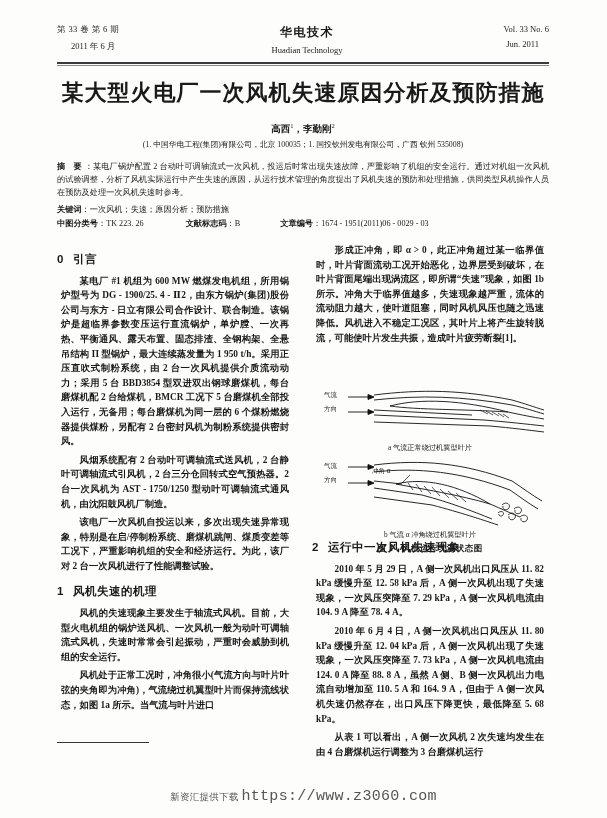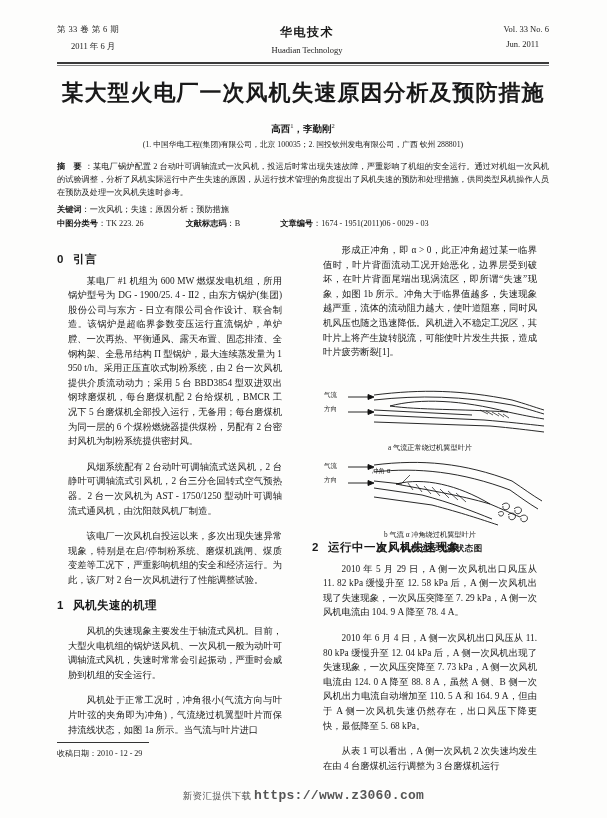--- a/index.html
+++ b/index.html
@@ -93,21 +93,21 @@
   .col-left{left:57px;}
   .col-right{left:312px;}
   .sec-head{
     font-family:"Liberation Sans","DejaVu Sans",sans-serif;
     font-weight:bold;
     font-size:11.5px;
     margin:11px 0 7px 0;
     letter-spacing:.5px;
   }
   .sec-head .num{margin-right:9px;}
-  .col p{margin:11px;text-indent:2em;}
+  .col p{margin:4px;text-indent:2em;font-weight:bold;}
   .col p.first{margin-top:0;}
 
   
   .footnote-rule{
     position:absolute;left:57px;top:742px;width:92px;height:1px;background:#333;
   }
   .footnote{
     position:absolute;left:57px;top:748px;width:236px;
     font-size:8px;
   }
@@ -129,21 +129,21 @@
     position:absolute;font-size:6.5px;line-height:8px;
     font-family:"Liberation Sans","DejaVu Sans",sans-serif;
   }
 
   
   .watermark{
     position:absolute;left:0;top:788px;width:607px;
     text-align:center;font-size:9.5px;color:#555;
     letter-spacing:.3px;
   }
-  .watermark .url{font-family:"Liberation Mono","DejaVu Sans Mono",monospace;font-size:13px;font-weight:bold;}
+  .watermark .url{font-family:"Liberation Mono","DejaVu Sans Mono",monospace;font-size:15px;}
 </style>
 </head>
 <body>
 
 <div class="page">
 
   <div class="journal-header">
     <div class="hdr-left">
       <span class="l1">第 33 卷  第 6 期</span>
       <span class="l2">2011 年 6 月</span>
@@ -157,21 +157,21 @@
       <span class="l2">Jun. 2011</span>
     </div>
   </div>
   <div class="rule"></div>
   <div class="rule thin"></div>
 
   <div class="title">某大型火电厂一次风机失速原因分析及预防措施</div>
   <div class="authors">
     <span>高西<sup>1</sup>，李勤刚<sup>2</sup></span>
   </div>
-  <div class="affil">(1. 中国华电工程(集团)有限公司，北京  100035；2. 国投钦州发电有限公司，广西 钦州  288801)</div>
+  <div class="affil">(1. 中国华电工程(集团)有限公司，北京  100035；1. 国投钦州发电有限公司，广西 钦州  535008)</div>
 
   <div class="abstract">
     <span class="lbl">摘  要</span><span>：某电厂锅炉配置 2 台动叶可调轴流式一次风机，投运后时常出现失速故障，严重影响了机组的安全运行。通过对机组一次风机的试验调整，分析了风机实际运行中产生失速的原因，从运行技术管理的角度提出了风机失速的预防和处理措施，供同类型风机操作人员在预防及处理一次风机失速时参考。</span>
   </div>
   <div class="meta-line" id="kw">
     <span class="lbl">关键词</span><span>：一次风机；失速；原因分析；预防措施</span>
   </div>
   <div class="meta-line" id="cls">
     <span class="seg"><span class="lbl">中图分类号</span><span>：TK 223. 26</span></span><span class="seg seg2"><span class="lbl">文献标志码</span><span>：B</span></span><span class="seg seg3"><span class="lbl">文章编号</span><span>：1674 - 1951(2011)06 - 0029 - 03</span></span>
   </div>
@@ -185,23 +185,20 @@
     <p>该电厂一次风机自投运以来，多次出现失速异常现象，特别是在启/停制粉系统、磨煤机跳闸、煤质变差等工况下，严重影响机组的安全和经济运行。为此，该厂对 2 台一次风机进行了性能调整试验。</p>
 
     <div class="sec-head">
       <span class="num">1</span><span>风机失速的机理</span>
     </div>
     <p>风机的失速现象主要发生于轴流式风机。目前，大型火电机组的锅炉送风机、一次风机一般为动叶可调轴流式风机，失速时常常会引起振动，严重时会威胁到机组的安全运行。</p>
     <p>风机处于正常工况时，冲角很小(气流方向与叶片叶弦的夹角即为冲角)，气流绕过机翼型叶片而保持流线状态，如图 1a 所示。当气流与叶片进口</p>
   </div>
 
   <div class="footnote-rule"></div>
-  <div class="footnote">
-    <span>收稿日期</span><span>：2010 - 12 - 29</span>
-  </div>
 
   <div class="col col-right">
     <p class="first">形成正冲角，即 α &gt; 0，此正冲角超过某一临界值时，叶片背面流动工况开始恶化，边界层受到破坏，在叶片背面尾端出现涡流区，即所谓“失速”现象，如图 1b 所示。冲角大于临界值越多，失速现象越严重，流体的流动阻力越大，使叶道阻塞，同时风机风压也随之迅速降低。风机进入不稳定工况区，其叶片上将产生旋转脱流，可能使叶片发生共振，造成叶片疲劳断裂[1]。</p>
   </div>
 
   <div class="figure">
 
     <div class="fig-box">
       <svg width="236" height="54" viewBox="0 0 236 54">
         <g fill="none" stroke="#111" stroke-width="0.9">

